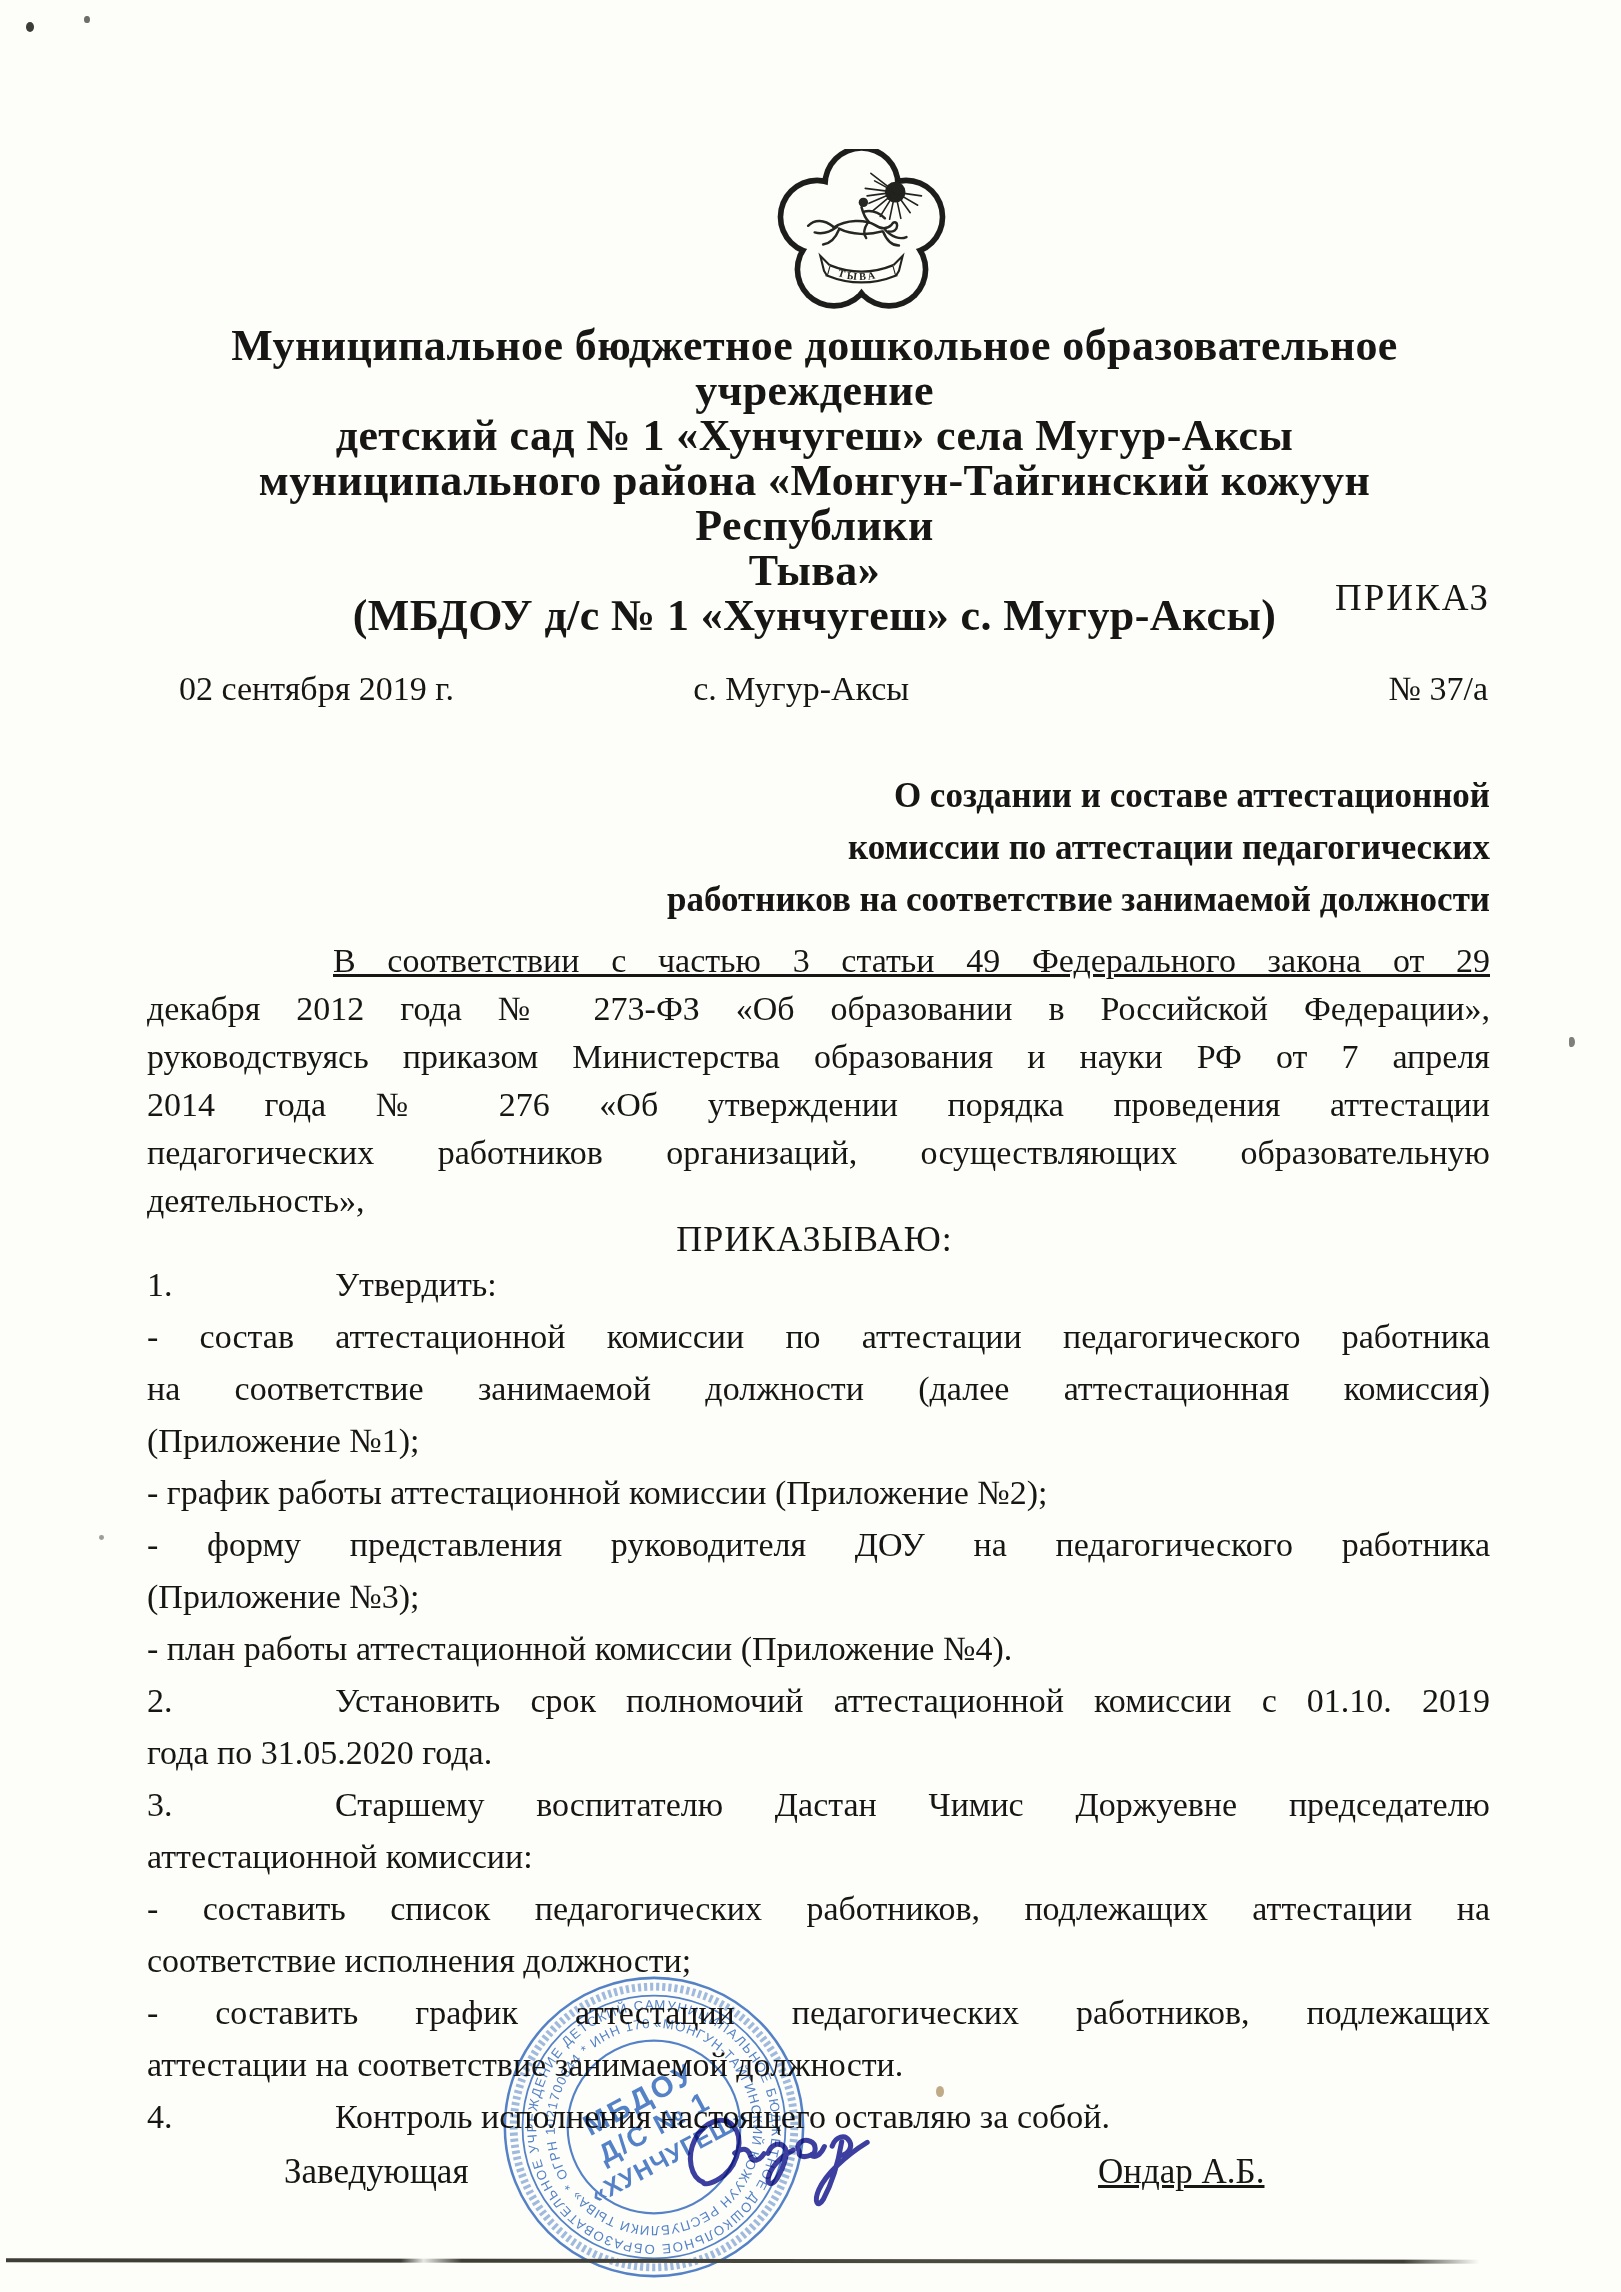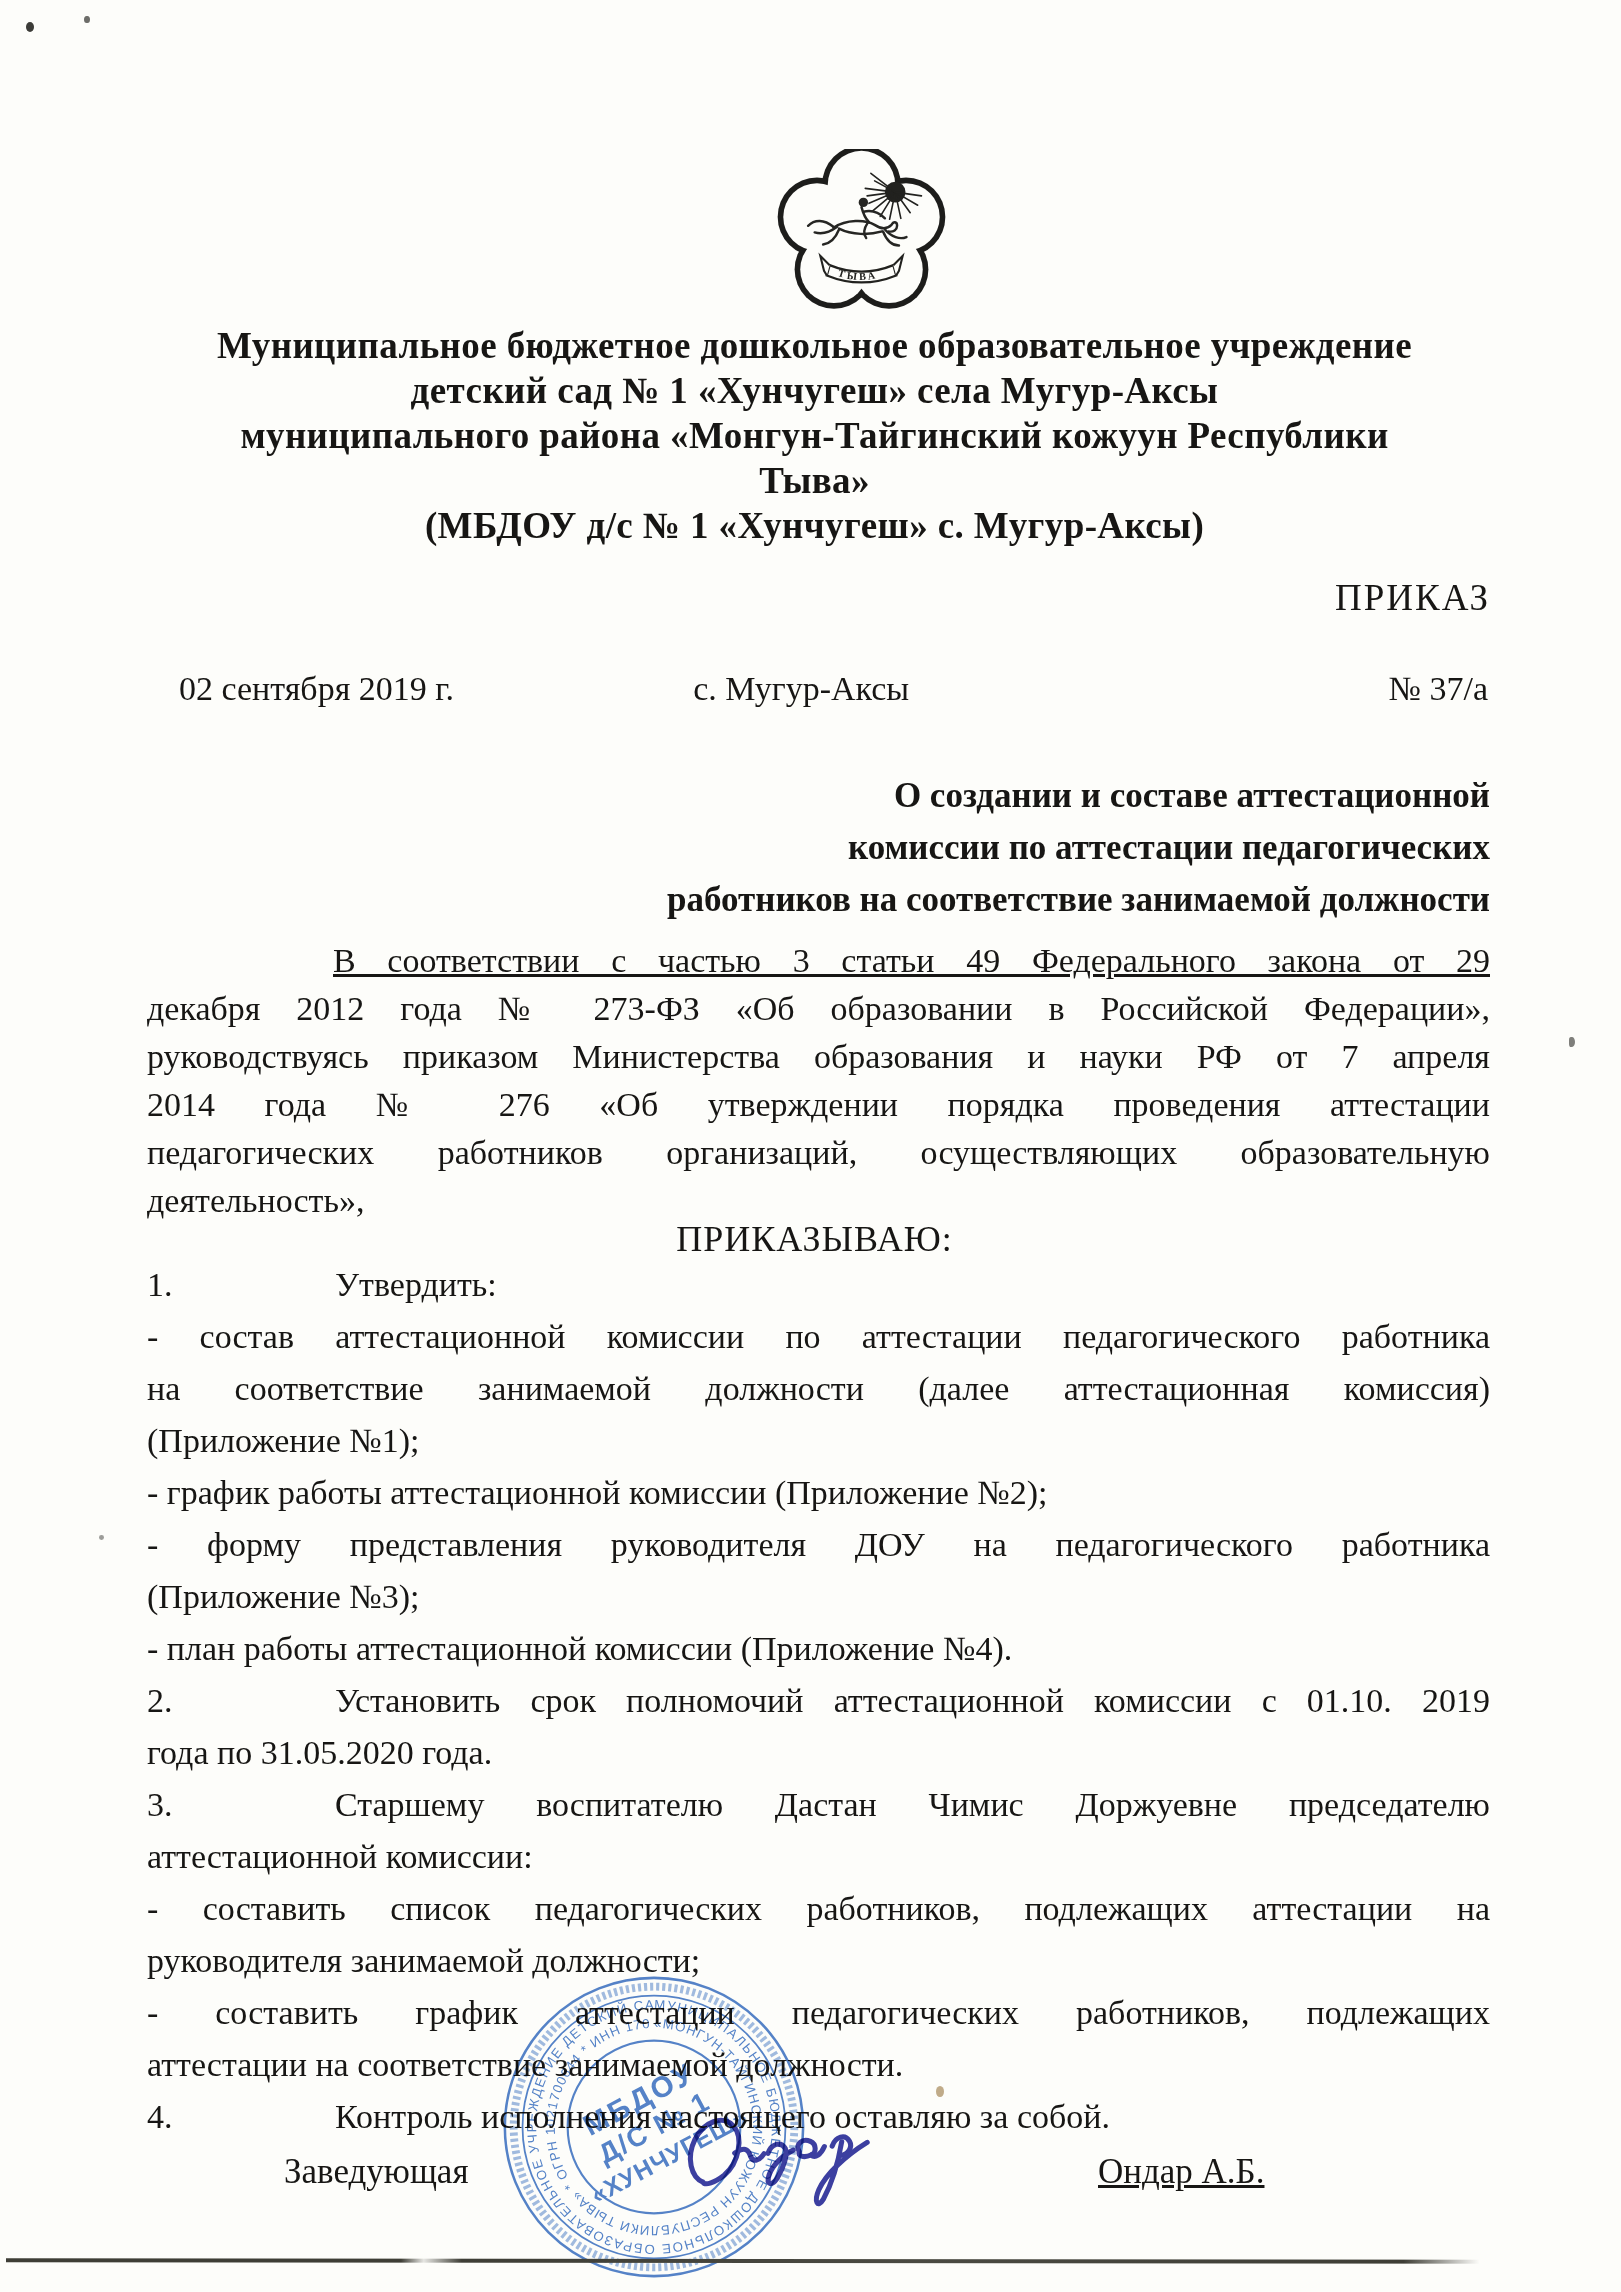--- a/index.html
+++ b/index.html
@@ -1,20 +1,20 @@
 <!DOCTYPE html>
 <html><head>
 <meta charset="utf-8">
 <style>
   html,body{margin:0;padding:0;background:#9a9a9a;}
   .page{position:relative;width:1621px;height:2293px;background:#fdfdfa;overflow:hidden;
         font-family:"Liberation Serif", serif;color:#171614;}
   
   .org{position:absolute;left:139px;top:323px;width:1351px;text-align:center;}
-  .org-line{font-weight:bold;font-size:37px;line-height:45px;letter-spacing:0.4px;}
+  .org-line{font-weight:bold;font-size:44px;line-height:45px;letter-spacing:0.4px;}
   .title{position:absolute;left:139px;top:576px;width:1351px;text-align:right;
          font-weight:normal;font-size:37px;letter-spacing:2px;}
   .meta{position:absolute;left:147px;top:670px;width:1343px;font-size:34px;}
   .meta-date{position:absolute;left:32px;}
   .meta-place{position:absolute;left:50%;transform:translateX(-58%);}
   .meta-number{position:absolute;right:2px;}
   .subject{position:absolute;left:139px;top:770px;width:1351px;text-align:right;}
   .subject-line{font-weight:bold;font-size:35px;line-height:52px;}
   
   .preamble{position:absolute;left:147px;top:937px;width:1343px;font-size:34px;}
@@ -151,21 +151,21 @@
     <div class="line">(Приложение №1);</div>
     <div class="line">- график работы аттестационной комиссии (Приложение №2);</div>
     <div class="line j">- форму представления руководителя ДОУ на педагогического работника</div>
     <div class="line">(Приложение №3);</div>
     <div class="line">- план работы аттестационной комиссии (Приложение №4).</div>
     <div class="line j"><span class="num">2.</span><span>Установить срок полномочий аттестационной комиссии с 01.10. 2019</span></div>
     <div class="line">года по 31.05.2020 года.</div>
     <div class="line j"><span class="num">3.</span><span>Старшему воспитателю Дастан Чимис Доржуевне председателю</span></div>
     <div class="line">аттестационной комиссии:</div>
     <div class="line j">- составить список педагогических работников, подлежащих аттестации на</div>
-    <div class="line">руководителя занимаемой должности;</div>
+    <div class="line">соответствие исполнения должности;</div>
     <div class="line j">- составить график аттестации педагогических работников, подлежащих</div>
     <div class="line">аттестации на соответствие занимаемой должности.</div>
     <div class="line"><span class="num">4.</span><span>Контроль исполнения настоящего оставляю за собой.</span></div>
   </div>
 
   <div class="sig-role">Заведующая</div>
   <div class="sig-name">Ондар А.Б.</div>
 
   <svg class="stamp" width="314" height="314" viewBox="-160 -160 320 320">
     <g fill="none" stroke="#3d72c4">

